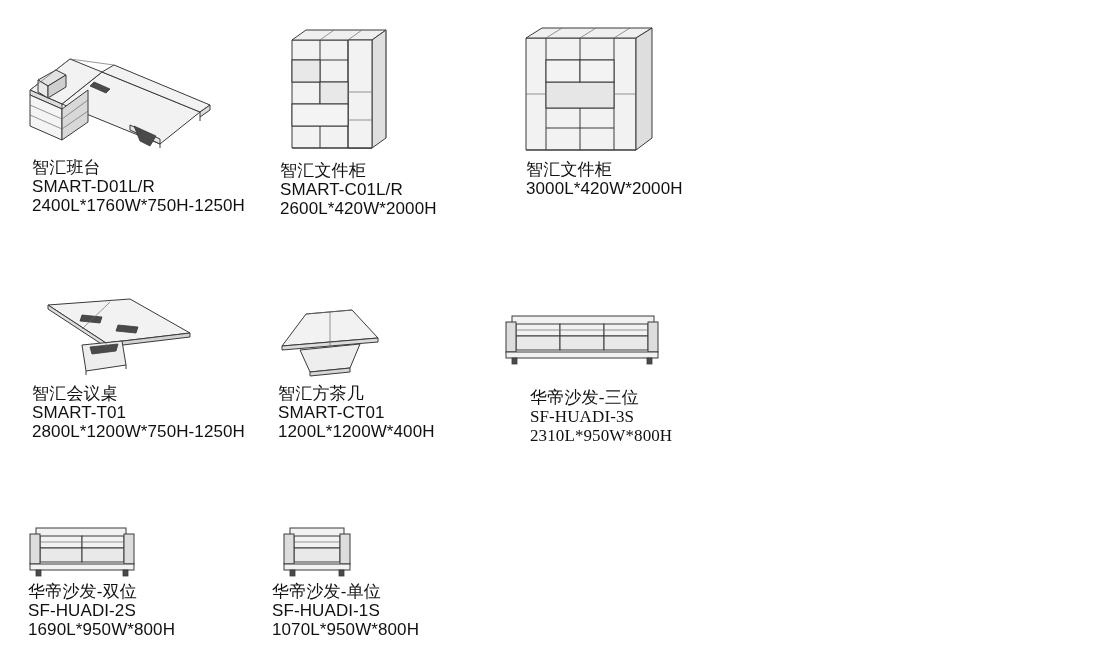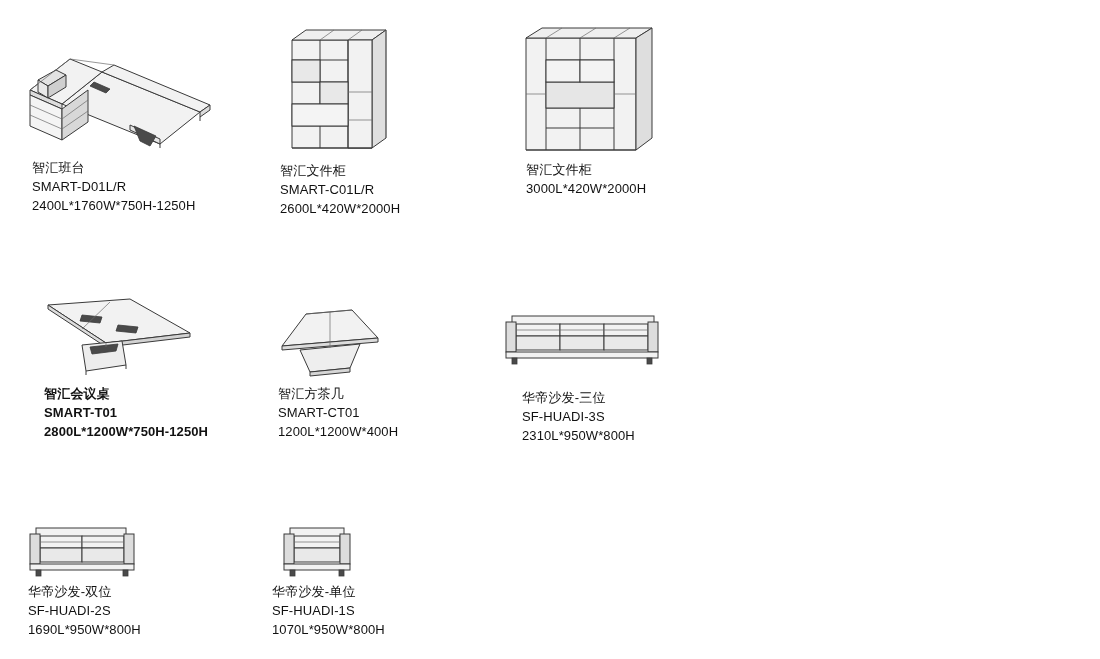--- a/index.html
+++ b/index.html
@@ -20,21 +20,21 @@
     width: 1100px;
     height: 659px;
   }
   .item {
     position: absolute;
   }
   .art {
     position: relative;
   }
   .caption {
-    font-size: 13px;
+    font-size: 17px;
     line-height: 19px;
     color: #111111;
     white-space: nowrap;
   }
   .caption .name {
     letter-spacing: 0.2px;
   }
   .caption .code {
     letter-spacing: 0.1px;
   }
@@ -210,21 +210,21 @@
         <polygon class="fill-dark" points="108,40 128,42 126,48 106,46"></polygon>
         <line class="ln-thin" x1="100" y1="17" x2="72" y2="44"></line>
 
         <polygon class="ln" points="72,60 112,56 116,80 76,86" style="fill:#ededed"></polygon>
         <polygon class="fill-dark" points="80,62 108,59 106,66 82,69"></polygon>
         <line class="ln" x1="76" y1="86" x2="76" y2="90"></line>
         <line class="ln" x1="116" y1="80" x2="116" y2="84"></line>
         <line class="ln-thin" x1="96" y1="62" x2="96" y2="58"></line>
       </svg>
     </div>
-    <div class="caption" style="margin-top:4px; margin-left:34px;font-weight:bold;">
+    <div class="caption" style="margin-top:4px; margin-left:22px;">
       <div class="name">智汇会议桌</div>
       <div class="code">SMART-T01</div>
       <div class="dim">2800L*1200W*750H-1250H</div>
     </div>
   </div>
 
   <div class="item" style="left:262px; top:300px;">
     <div class="art">
       <svg width="140" height="80" viewBox="0 0 140 80">
 
@@ -261,21 +261,21 @@
         <rect class="ln" x="6" y="14" width="10" height="30" style="fill:#dddddd"></rect>
         <rect class="ln" x="148" y="14" width="10" height="30" style="fill:#dddddd"></rect>
 
         <rect class="ln" x="6" y="44" width="152" height="6" style="fill:#f2f2f2"></rect>
 
         <rect class="fill-dark" x="12" y="50" width="5" height="6"></rect>
         <rect class="fill-dark" x="147" y="50" width="5" height="6"></rect>
         <line class="ln-thin" x1="16" y1="22" x2="148" y2="22"></line>
       </svg>
     </div>
-    <div class="caption" style="margin-top:18px; margin-left:22px;">
+    <div class="caption" style="margin-top:18px; margin-left:30px;font-family:Liberation Serif, serif;">
       <div class="name">华帝沙发-三位</div>
       <div class="code">SF-HUADI-3S</div>
       <div class="dim">2310L*950W*800H</div>
     </div>
   </div>
 
   <div class="item" style="left:10px; top:520px;">
     <div class="art">
       <svg width="130" height="62" viewBox="0 0 130 62">
         <rect class="fill-light" x="26" y="8" width="90" height="10"></rect>

